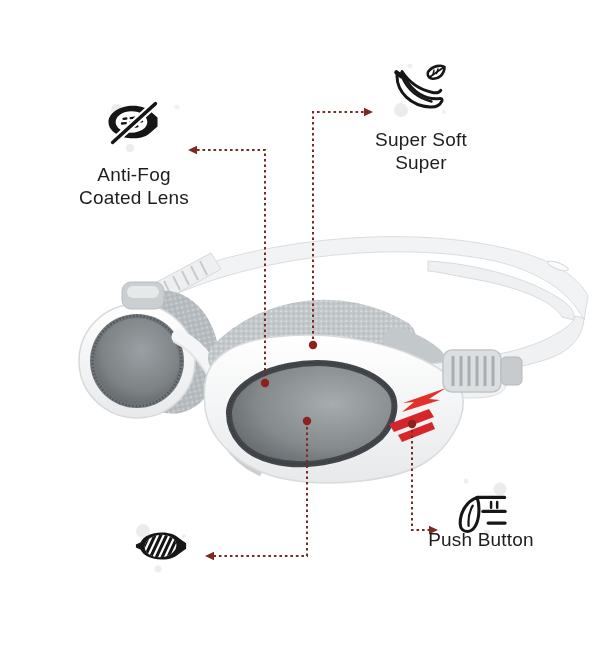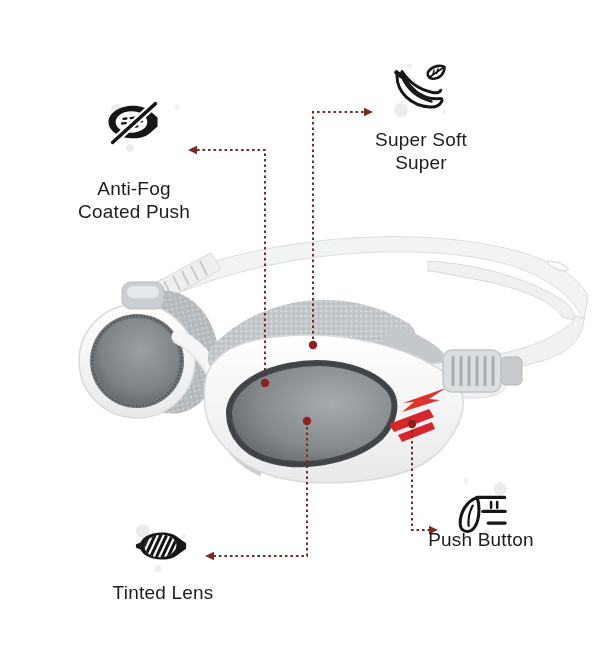--- a/index.html
+++ b/index.html
@@ -150,23 +150,23 @@
         <rect x="33" y="18" width="4" height="2.3" rx="1.1"></rect>
       <rect x="16" y="22.4" width="6" height="2.3" rx="1.1"></rect>
         <rect x="24" y="22.4" width="7" height="2.3" rx="1.1"></rect>
         <rect x="33" y="22.4" width="5" height="2.3" rx="1.1"></rect>
       <rect x="20" y="26.8" width="5" height="2.3" rx="1.1"></rect>
         <rect x="27" y="26.8" width="6" height="2.3" rx="1.1"></rect>
     </g>
     <line x1="8" y1="43" x2="50" y2="5" stroke="#ffffff" stroke-width="7.5" stroke-linecap="round"></line>
     <line x1="8" y1="43" x2="50" y2="5" class="ink-stroke" stroke-width="3.4"></line>
   </svg>
-  <div class="label" style="left:134px;top:177px;text-align:center;">
+  <div class="label" style="left:134px;top:163px;text-align:center;">
     <div>Anti-Fog</div>
-    <div>Coated Push</div>
+    <div>Coated Lens</div>
   </div>
 
   <svg class="icon-svg" style="left:417px;top:91px;" width="60" height="56" viewBox="0 0 60 56">
     <path class="ink-stroke" stroke-width="4.5" d="M9.5,9.5 L14,13"></path>
     <path class="ink-stroke" stroke-width="3" d="M15,8.5 C21.5,18.5 32,26.5 45.5,29.5 C49.5,30.3 52.5,29.5 53.8,27.2"></path>
     <path class="ink-stroke" stroke-width="3" fill="#ffffff" d="M10,13 C10,29 24,43 43,44 C49,44.4 53,42 55,37.8 C55.4,36.2 54.4,35.2 52.4,35.5 C38,37 25,28.5 18.2,15.5 C16.6,12.3 14.6,10.6 12.4,10.6 C10.9,10.6 10,11.6 10,13 Z"></path>
     <path class="ink-stroke" stroke-width="2.4" d="M15.5,15 C21,27 31,35 44.5,38.5"></path>
     <path class="ink-stroke" stroke-width="2.6" fill="#ffffff" d="M41,9 C45.5,2.5 54.5,1.5 57.5,4 C57.5,11 51.5,17 44.5,15.5 C41.5,14.6 40,12 41,9 Z"></path>
     <path class="ink-stroke" stroke-width="1.8" d="M43.5,13.5 L56,4.8"></path>
     <path class="ink-stroke" stroke-width="1.5" d="M47,7.2 L46,11.4 M51,6 L49.5,10.5"></path>
@@ -188,23 +188,20 @@
     <g clip-path="url(#tlclip)" class="ink-stroke" stroke-width="3.2">
       <line x1="4" y1="34" x2="18" y2="4"></line>
         <line x1="10" y1="34" x2="24" y2="4"></line>
       <line x1="16" y1="34" x2="30" y2="4"></line>
         <line x1="22" y1="34" x2="36" y2="4"></line>
       <line x1="28" y1="34" x2="42" y2="4"></line>
         <line x1="34" y1="34" x2="48" y2="4"></line>
       <line x1="40" y1="34" x2="54" y2="4"></line>
     </g>
   </svg>
-  <div class="label" style="left:163px;top:581px;">
-    <div>Tinted Lens</div>
-  </div>
 
   <svg class="icon-svg" style="left:480px;top:510px;" width="54" height="52" viewBox="0 0 56 52">
     <line x1="25" y1="13" x2="53.5" y2="13" class="ink-stroke" stroke-width="3.4"></line>
     <line x1="31" y1="27.5" x2="54" y2="27.5" class="ink-stroke" stroke-width="3.4"></line>
     <line x1="36.5" y1="39.5" x2="54" y2="39.5" class="ink-stroke" stroke-width="3.4"></line>
     <line x1="39.5" y1="17.8" x2="39.5" y2="23.6" class="ink-stroke" stroke-width="2.6"></line>
     <line x1="45.8" y1="17.8" x2="45.8" y2="23.6" class="ink-stroke" stroke-width="2.6"></line>
     <path class="ink-stroke" stroke-width="3.2" fill="#ffffff" d="M25,13 C14.5,16.5 7,28.5 7.5,40.5 C7.7,45.3 10.6,48.3 15,48.3 C21,48.3 25.6,41 26.6,30.8 C27.3,24.2 26.4,16.8 25,13 Z"></path>
     <path class="ink-stroke" stroke-width="2.3" d="M20.5,21.5 C17,27.5 15.6,35.5 16.2,42.5"></path>
   </svg>

